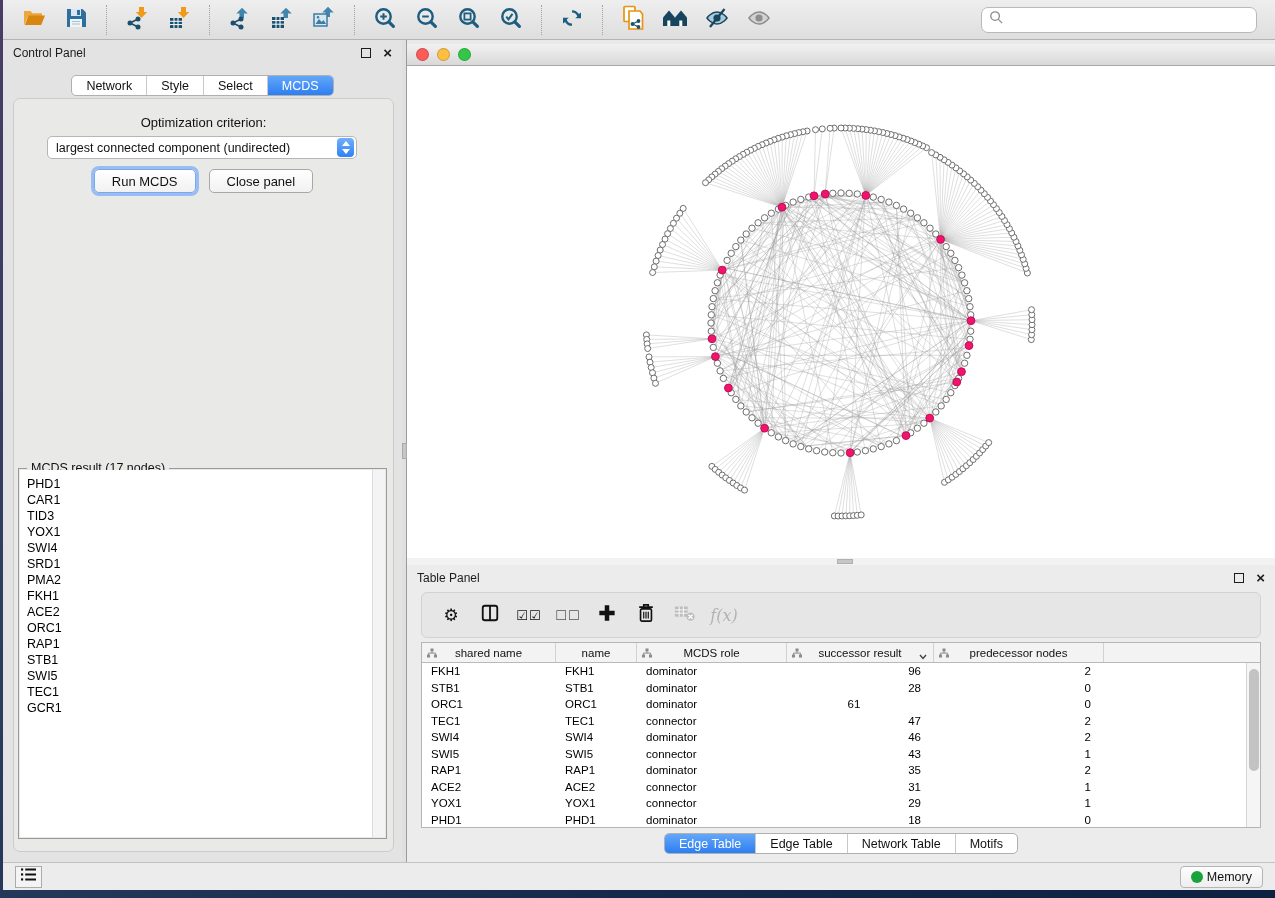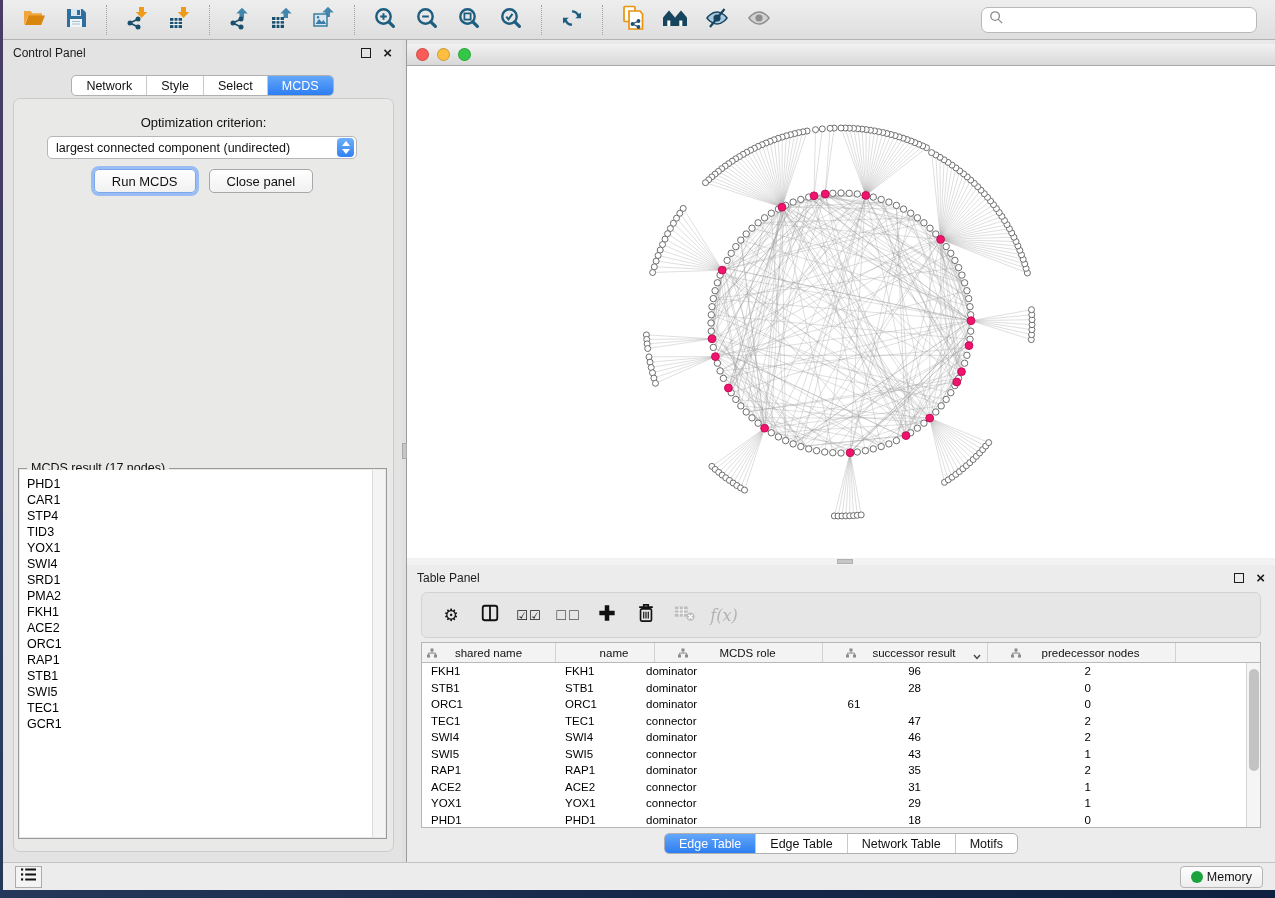--- a/index.html
+++ b/index.html
@@ -75,21 +75,21 @@
   .tp { position:absolute; left:0; right:0; top:525px; bottom:0; background:#ececec; }
   .tp-toolbar { position:absolute; left:14px; right:14px; top:27px; height:46px;
                 background:#e6e6e6; border:1px solid #d2d2d2; border-radius:6px;
                 display:flex; align-items:center; padding-left:14px; gap:9px; }
   .tp-ic { width:30px; height:30px; display:flex; align-items:center; justify-content:center; }
   .glyph { font-family:"DejaVu Sans",sans-serif; font-size:17px; color:#111; }
   .glyph.boxes { font-size:13px; letter-spacing:1px; }
   .fx { font-family:"DejaVu Serif",serif; font-style:italic; font-size:16px; color:#b2b2b2; }
   .tablewrap { position:absolute; left:14px; right:14px; top:77px; height:186px;
                background:#fff; border:1px solid #b5b5b5; overflow:hidden; }
-  .thead { display:flex; height:20px; background:#f3f3f3; border-bottom:1px solid #b9b9b9;gap:18px; }
+  .thead { display:flex; height:20px; background:#f3f3f3; border-bottom:1px solid #b9b9b9; }
   .th { position:relative; display:flex; align-items:center; justify-content:center;
         border-right:1px solid #d2d2d2; font-size:11.5px; color:#111; flex:none; }
   .th .tree-ic { position:absolute; left:5px; top:5px; }
   .th .sort-ic { position:absolute; right:6px; top:7px; }
   .th-fill { flex:1; border-right:none; }
   .tr { display:flex; height:16.5px; align-items:center; }
   .td { font-size:11.5px; color:#000; padding-left:9px; flex:none; white-space:nowrap; overflow:hidden; }
   .td.num { text-align:right; padding-left:0; padding-right:13px; }
   .tv-scroll { position:absolute; top:20px; bottom:0; right:0; width:14px; background:#f5f5f5; border-left:1px solid #d5d5d5; }
   .tv-thumb { position:absolute; left:1.5px; width:10px; border-radius:5px; background:#c3c3c3; top:6px; height:102px; }
@@ -268,21 +268,20 @@
       </div>
       <div class="btn-row">
         <button class="pbtn focused">Run MCDS</button>
         <button class="pbtn">Close panel</button>
       </div>
       <div class="result-group">
         <span class="result-legend">MCDS result (17 nodes)</span>
         <div class="result-list">
             <div class="list-item">PHD1</div>
             <div class="list-item">CAR1</div>
-            <div class="list-item">STP4</div>
             <div class="list-item">TID3</div>
             <div class="list-item">YOX1</div>
             <div class="list-item">SWI4</div>
             <div class="list-item">SRD1</div>
             <div class="list-item">PMA2</div>
             <div class="list-item">FKH1</div>
             <div class="list-item">ACE2</div>
             <div class="list-item">ORC1</div>
             <div class="list-item">RAP1</div>
             <div class="list-item">STB1</div>

